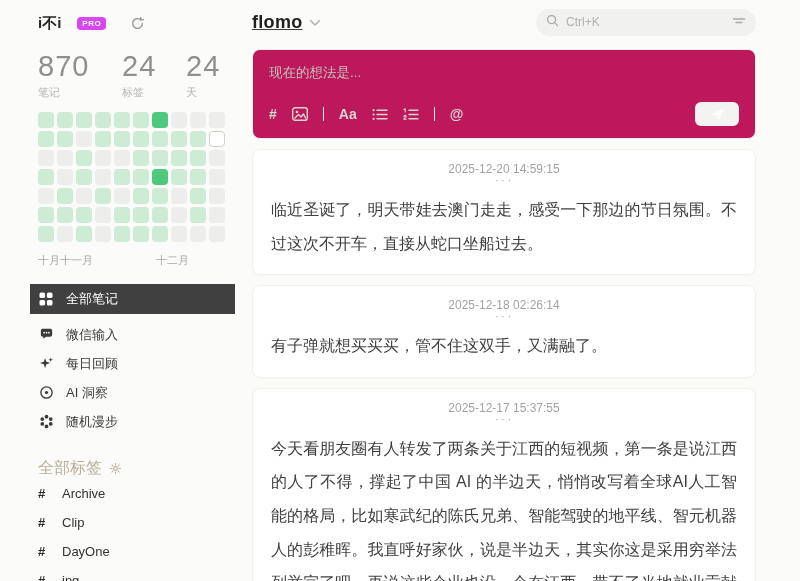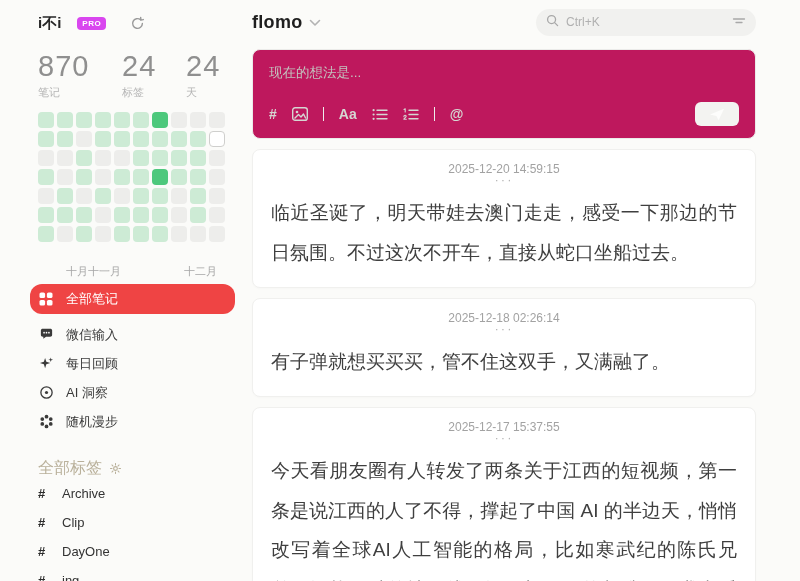--- a/index.html
+++ b/index.html
@@ -22,37 +22,37 @@
   .stat-num { font-size:29px; font-weight:300; color:#8f8f8f; letter-spacing:1px; }
   .stat-label { font-size:11px; color:#b5b5b5; margin-top:2px; }
   .heatmap { margin-top:12px; display:grid; grid-template-columns:repeat(10,16px);
     grid-auto-rows:16px; gap:3px; width:187px; }
   .cell { border-radius:4px; }
   .cell.l0 { background:#ededeb; }
   .cell.l1 { background:#cdebd5; }
   .cell.l2 { background:#4dc87c; }
   .cell.l3 { background:#ffffff; border:1px solid #cfcfcd; }
   .months { position:relative; height:14px; margin-top:6px; font-size:11px; color:#a6a6a6; }
-  .months span { position:absolute; top:16px;margin-left:28px; }
+  .months span { position:absolute; top:5px; }
   .month-2 { left:118px; }
   .menu { margin-top:22px; }
   .menu-item { display:flex; align-items:center; gap:12px; height:29px;
     font-size:13px; color:#3a3a3a; cursor:pointer; }
   .menu-item .mi { width:16px; display:flex; justify-content:center; }
-  .menu-item.active { background:#ef4444; color:#fff; border-radius:12px;
+  .menu-item.active { background:#404040; color:#fff; border-radius:0;
     height:30px; width:205px; margin-left:-8px; padding-left:8px; margin-bottom:6px; }
   .tags-header { margin-top:22px; display:flex; align-items:center; gap:8px;
     font-size:16px; color:#b9b09a; }
   .tag-item { display:flex; align-items:center; gap:14px; height:29px;
     font-size:13px; color:#333; cursor:pointer; }
   .tag-hash { font-weight:600; color:#2b2b2b; width:10px; }
   
   .main { flex:1; padding:8px 44px 0 0; }
   .main-header { display:flex; align-items:center; justify-content:space-between; height:28px; }
-  .logo-wrap { display:flex; align-items:center; gap:6px; }
+  .logo-wrap { display:flex; align-items:center; gap:6px;text-decoration:underline; }
   .logo { font-size:18px; font-weight:800; color:#1f1f1f; letter-spacing:.3px; }
   .search { display:flex; align-items:center; background:#f1f1ef; border-radius:14px;
     height:27px; width:220px; padding:0 10px; gap:7px; }
   .search input { border:none; outline:none; background:transparent; flex:1;
     font-size:12px; color:#6d6d6d; font-family:inherit; }
   .search input::placeholder { color:#b0b0b0; }
   .composer { margin-top:13px; background:#be185d; border:1px solid #ebebe9;
     border-radius:8px; padding:14px 16px 12px; }
   .composer-placeholder { font-size:13.5px; color:#c3c3bf; }
   .composer-toolbar { margin-top:20px; display:flex; align-items:center; gap:15px;
@@ -61,21 +61,21 @@
   .tb-text { font-weight:600; }
   .tb-divider { width:1px; height:14px; background:#ededeb; }
   .send-btn { margin-left:auto; width:44px; height:24px; background:#f3f3f1;
     border:none; border-radius:6px; display:flex; align-items:center;
     justify-content:center; cursor:pointer; }
   .note-card { margin-top:10px; background:#fff; border:1px solid #f0f0ee;
     border-radius:8px; padding:12px 18px 14px; box-shadow:0 1px 2px rgba(0,0,0,.02); }
   .note-head { display:flex; align-items:center; justify-content:space-between;flex-direction:column; }
   .note-time { font-size:12px; color:#a2a2a2; }
   .note-menu { color:#b5b5b5; font-size:13px; letter-spacing:2px; cursor:pointer; line-height:8px; }
-  .note-body { margin-top:9px; font-size:19px; color:#3f3f3f; line-height:2.1;
+  .note-body { margin-top:9px; font-size:16px; color:#3f3f3f; line-height:2.1;
     text-align:justify; }
 </style>
 </head>
 <body>
 
 <div class="sidebar">
   <div class="user-row">
     <span class="username">i不i</span>
     <span class="pro-badge">PRO</span>
     <span class="sync">

